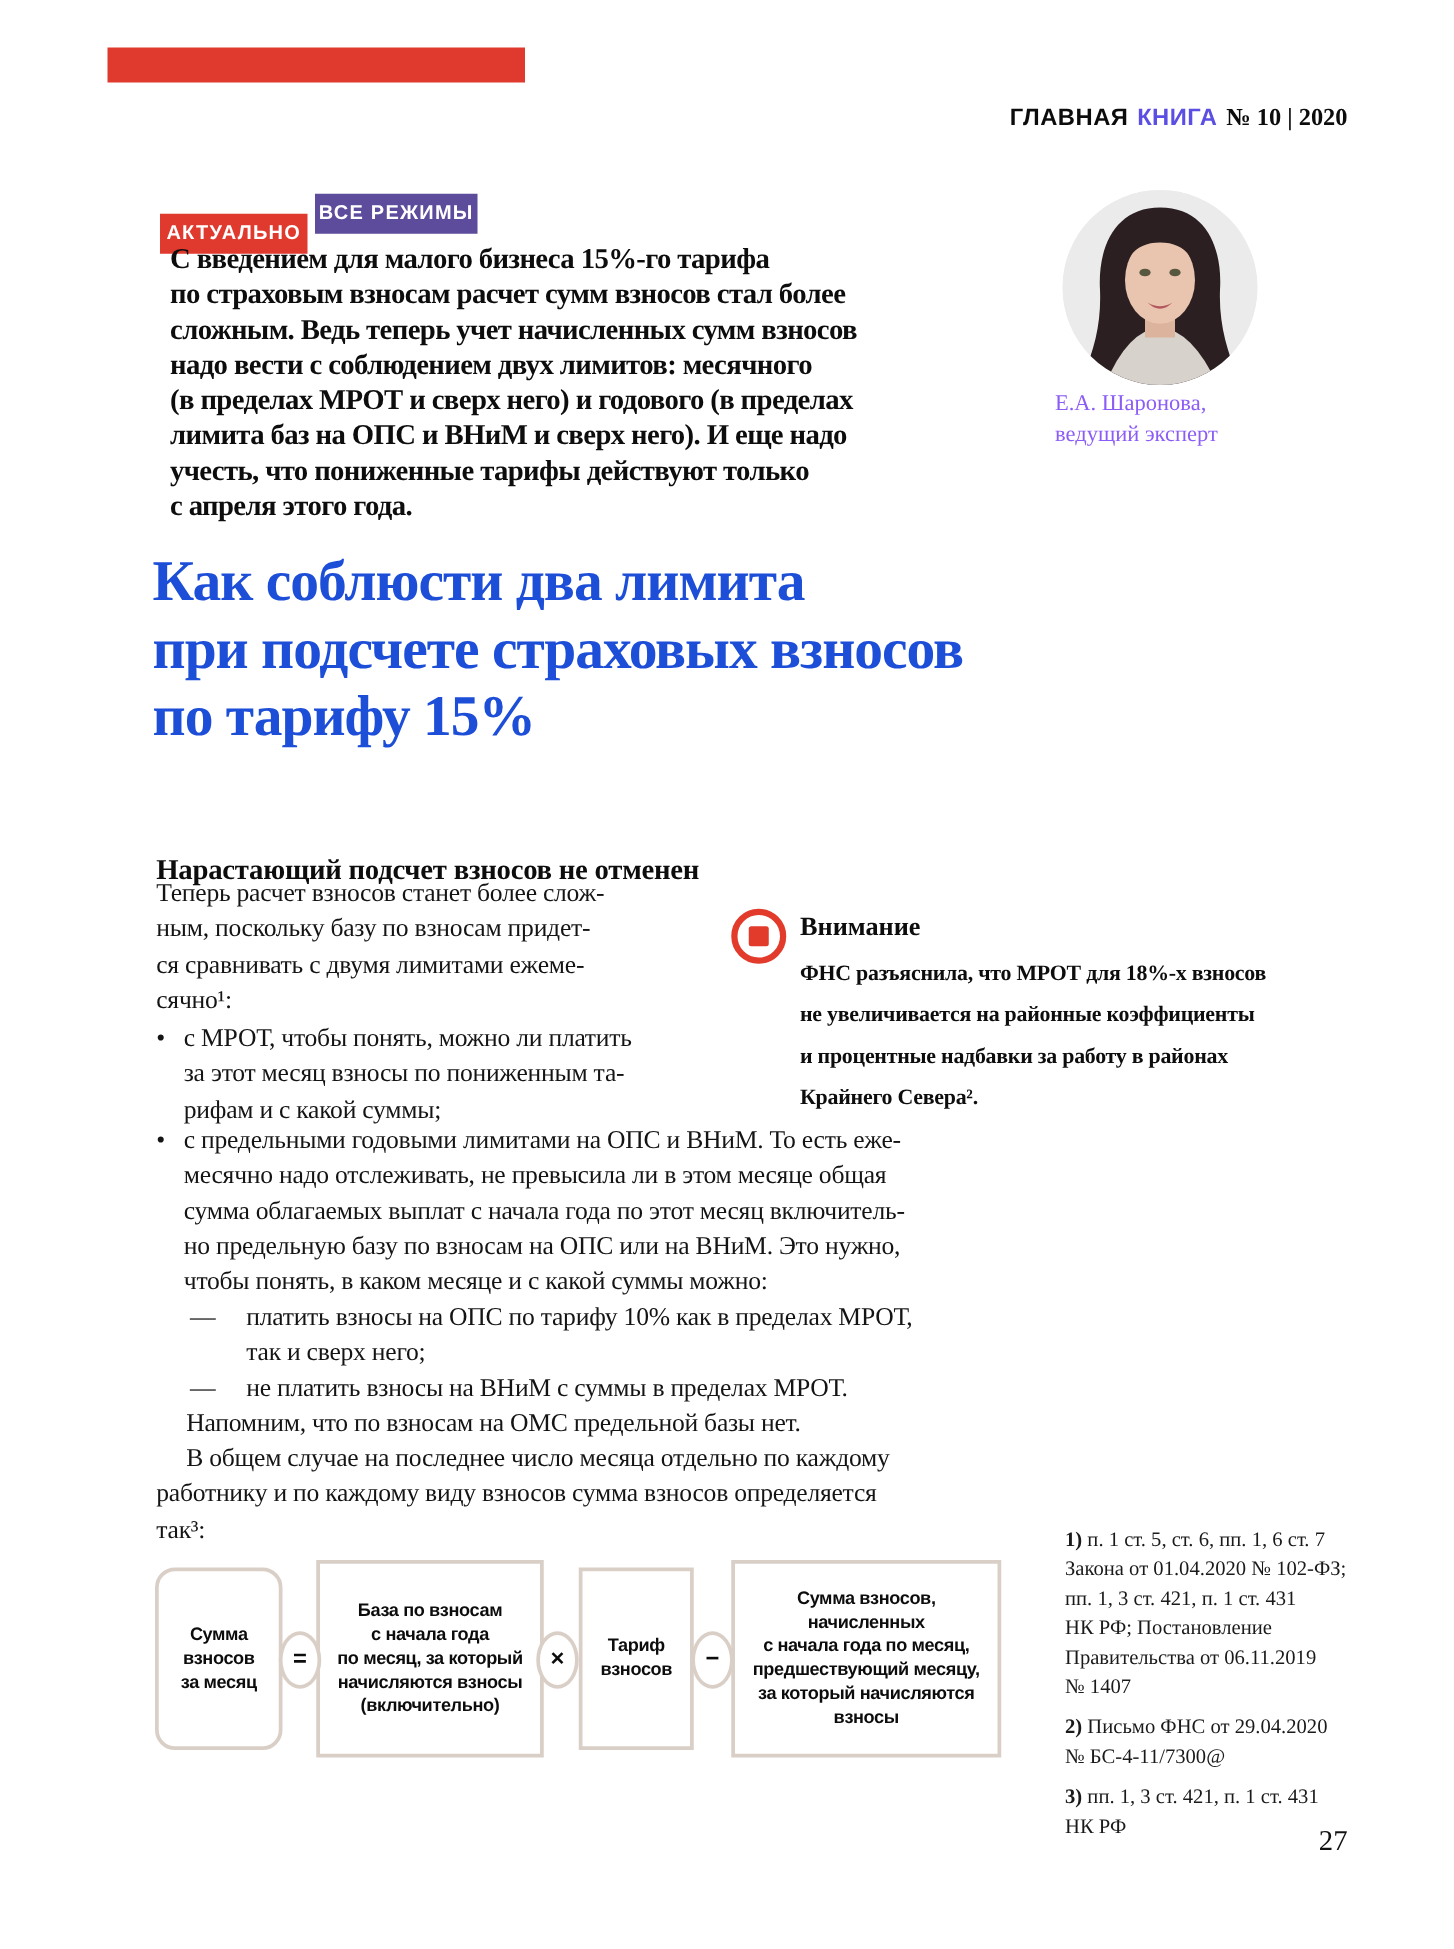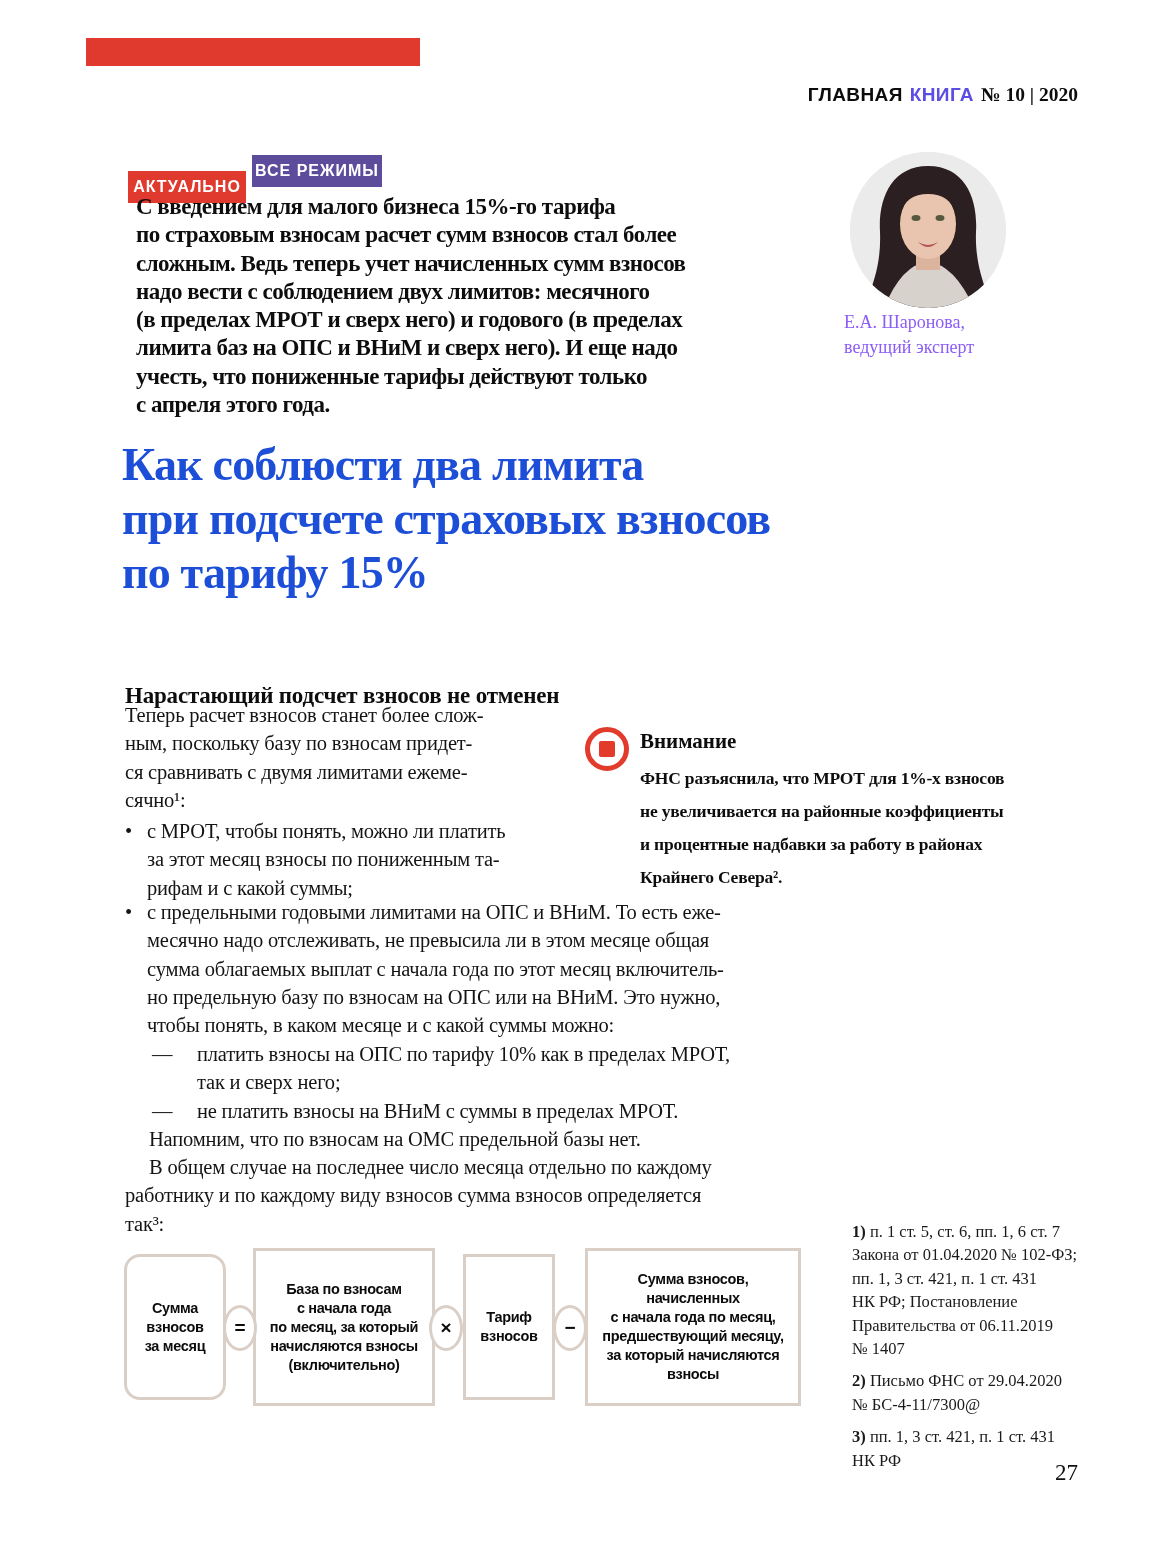--- a/index.html
+++ b/index.html
@@ -198,21 +198,21 @@
 
   <div class="bt para2">Напомним, что по взносам на ОМС предельной базы нет.</div>
   <div class="bt para3 pre">В общем случае на последнее число месяца отдельно по каждому
 работнику и по каждому виду взносов сумма взносов определяется
 так³:</div>
 
   <div class="attention-icon">
     <div class="sq"></div>
   </div>
   <div class="attention-heading">Внимание</div>
-  <div class="attention-text pre">ФНС разъяснила, что МРОТ для 1%-х взносов
+  <div class="attention-text pre">ФНС разъяснила, что МРОТ для 18%-х взносов
 не увеличивается на районные коэффициенты
 и процентные надбавки за работу в районах
 Крайнего Севера².</div>
 
   <div class="fbox fbox1 pre">Сумма
 взносов
 за месяц</div>
   <div class="fop fop1">=</div>
   <div class="fbox fbox2 pre">База по взносам
 с начала года

